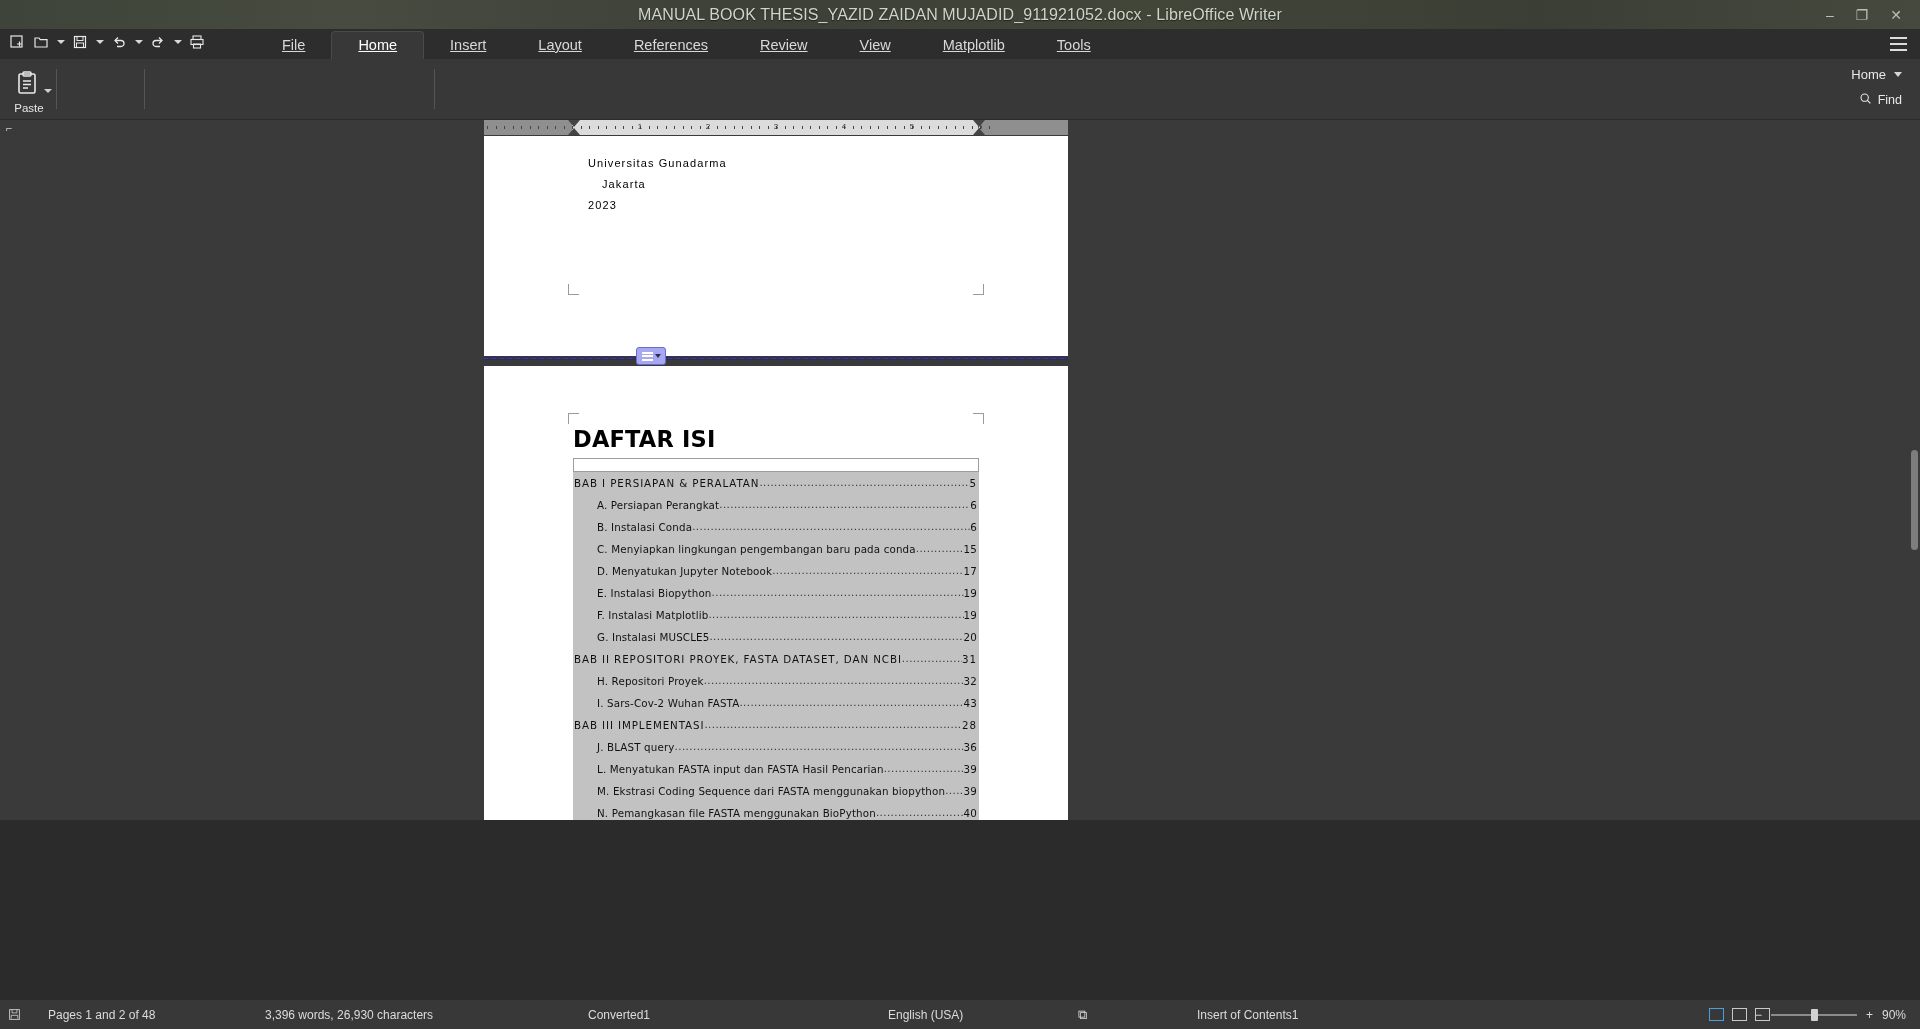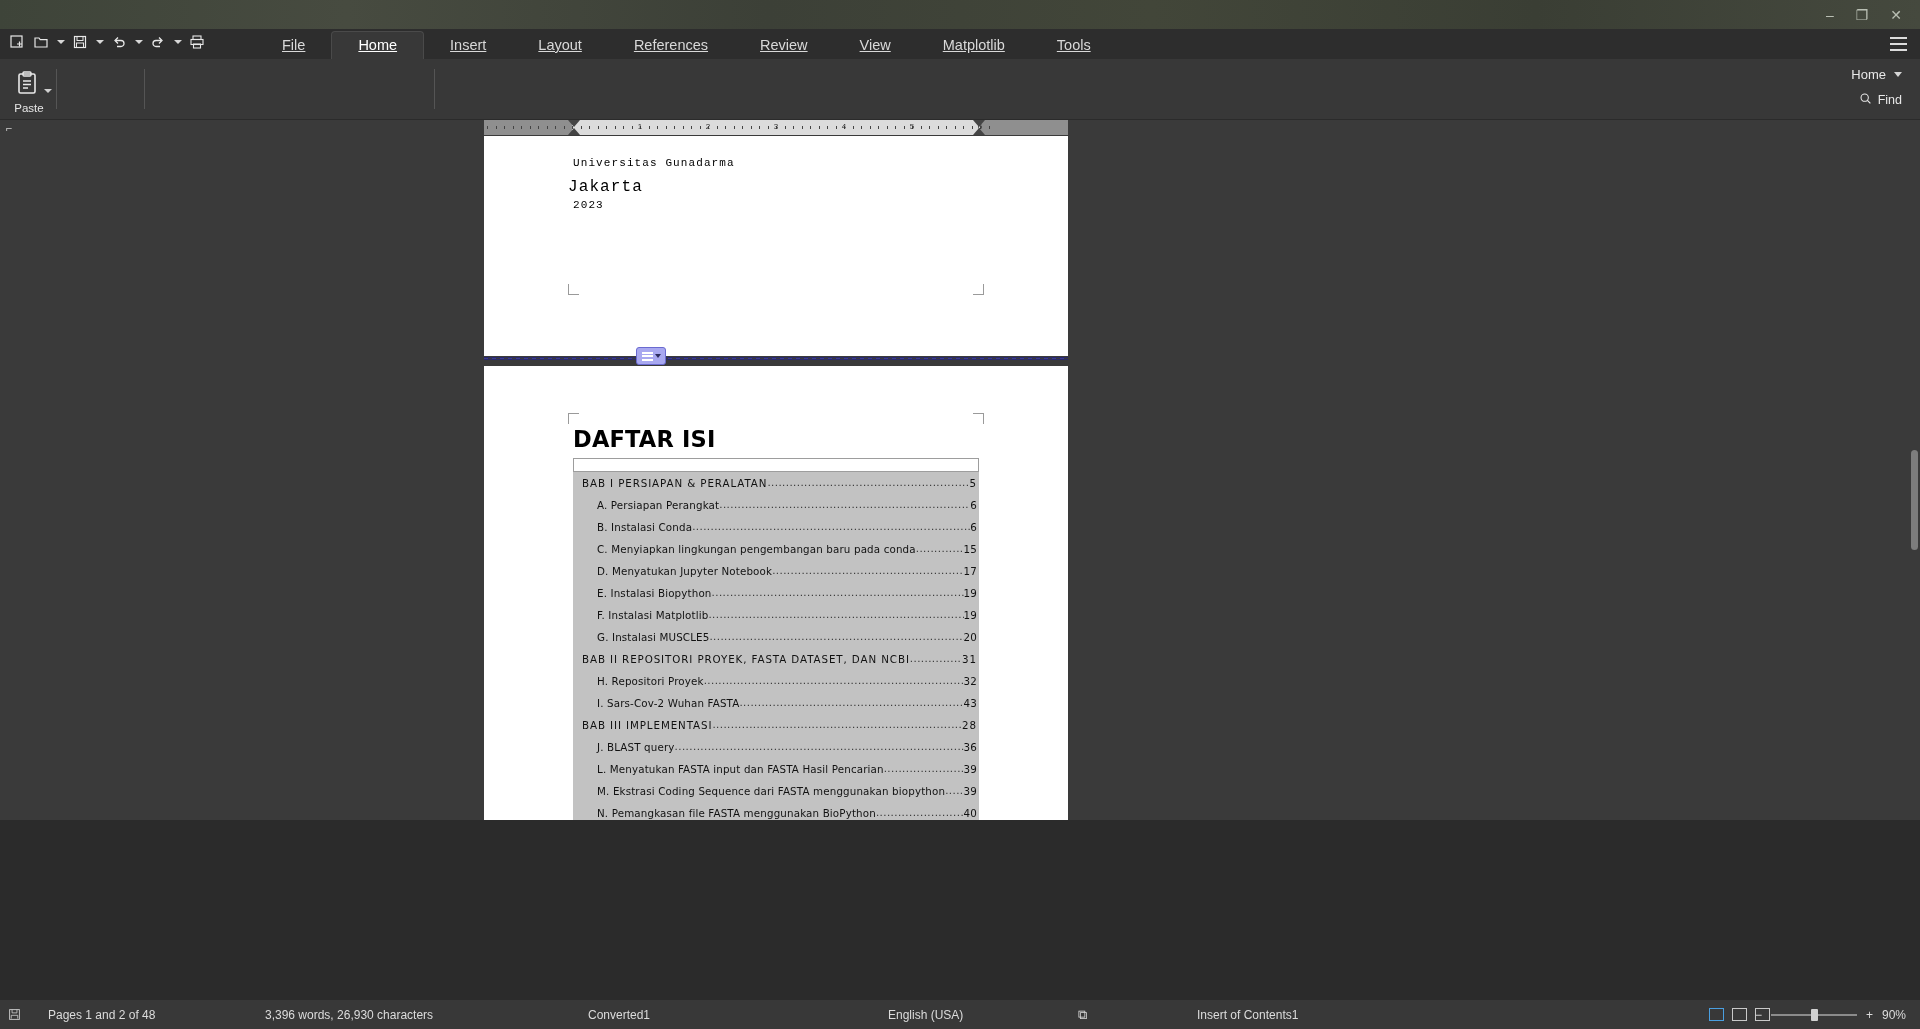--- a/index.html
+++ b/index.html
@@ -173,21 +173,21 @@
   .docarea {
     position:absolute; left:0; top:120px; width:1920px; height:700px;
     background:#3a3a3a; overflow:hidden;
   }
   .page {
     position:absolute; background:#ffffff; left:484px; width:584px;
   }
   .page1 { top:16px; height:220px; }
   .page2 { top:246px; height:460px; }
 
-  .pg-text { position:absolute; font-family:Liberation Mono, monospace; color:#000; }
+  .pg-text { position:absolute; font-family:Liberation Sans, sans-serif; color:#000;margin-left:15px; }
 
   .crop-mark { position:absolute; width:11px; height:11px; }
   .crop-bl { border-left:1px solid #9a9a9a; border-bottom:1px solid #9a9a9a; }
   .crop-br { border-right:1px solid #9a9a9a; border-bottom:1px solid #9a9a9a; }
   .crop-tl { border-left:1px solid #9a9a9a; border-top:1px solid #9a9a9a; }
   .crop-tr { border-right:1px solid #9a9a9a; border-top:1px solid #9a9a9a; }
 
   .pagebreak {
     position:absolute; left:484px; top:233px; width:584px; height:12px;
   }
@@ -217,21 +217,21 @@
   }
   .toc-list {
     position:absolute; left:89px; top:106px; width:406px;
     background:#c2c2c2;
   }
   .toc-row {
     display:flex; align-items:baseline;
     font-family:"DejaVu Sans", sans-serif; font-size:10.3px; color:#111;
     height:22px; line-height:22px; white-space:nowrap; overflow:hidden;
   }
-  .toc-row.chapter { letter-spacing:.9px; padding-left:9px; }
+  .toc-row.chapter { letter-spacing:.9px; padding-left:1px; }
   .toc-row.sub { padding-left:24px; letter-spacing:.15px; }
   .toc-row .lbl { flex:0 0 auto; }
   .toc-row .dots {
     flex:1 1 auto; overflow:hidden; margin:0 0px;
     font-size:10.3px; letter-spacing:.4px; color:#333;
     position:relative; top:-1px;
   }
   .toc-row .pg { flex:0 0 auto; padding-right:2px; }
   .caret-bar {
     position:absolute; left:89px; top:108px; width:1px; height:15px; background:#000;
@@ -262,20 +262,21 @@
   .viewicons { position:absolute; right:150px; display:flex; gap:8px; align-items:center; }
   .vi { width:15px; height:13px; border:1px solid #c9c9c9; }
   .vi.active { border-color:#4a9fe0; }
 </style>
 </head>
 <body>
 
 <div id="app">
 
   <div class="titlebar">
+    <div class="title">MANUAL BOOK THESIS_YAZID ZAIDAN MUJADID_911921052.docx - LibreOffice Writer</div>
     <div class="winbtns">
       <span class="wb">–</span>
       <span class="wb">❐</span>
       <span class="wb">✕</span>
     </div>
   </div>
 
   <div class="tabrow">
     <div class="quickicons">
       <div class="qi">
@@ -659,21 +660,21 @@
           </svg>
       </span>
       <span>Find</span>
     </div>
   </div>
 
   <div class="docarea">
 
     <div class="page page1">
       <div class="pg-text" style="left:89px; top:21px; font-size:11px; letter-spacing:1.1px;">Universitas Gunadarma</div>
-      <div class="pg-text" style="left:84px; top:42px; font-size:16px; letter-spacing:1.1px;">Jakarta</div>
+      <div class="pg-text" style="left:103px; top:42px; font-size:11px; letter-spacing:1.1px;">Jakarta</div>
       <div class="pg-text" style="left:89px; top:63px; font-size:11px; letter-spacing:1.1px;">2023</div>
       <div class="crop-mark crop-bl" style="left:84px; top:148px;"></div>
       <div class="crop-mark crop-br" style="left:489px; top:148px;"></div>
     </div>
 
     <div class="pagebreak">
       <div class="pb-line"></div>
       <div class="pb-btn">
         <span class="gl">
             <i></i>

